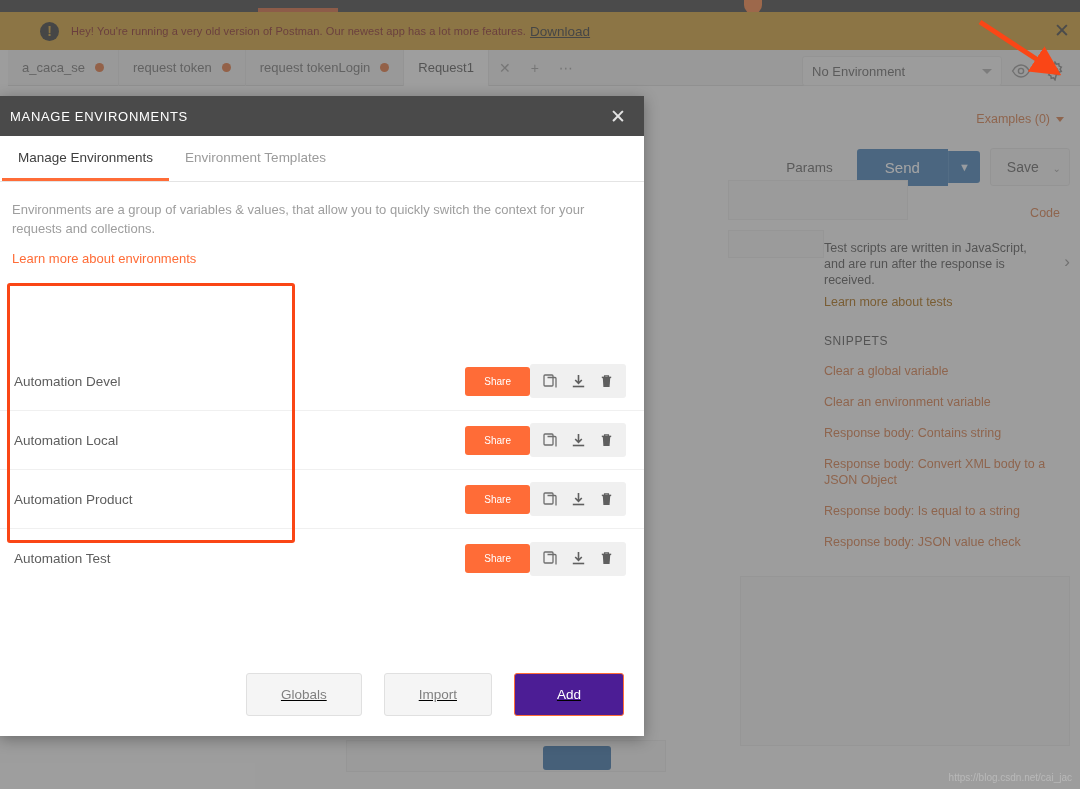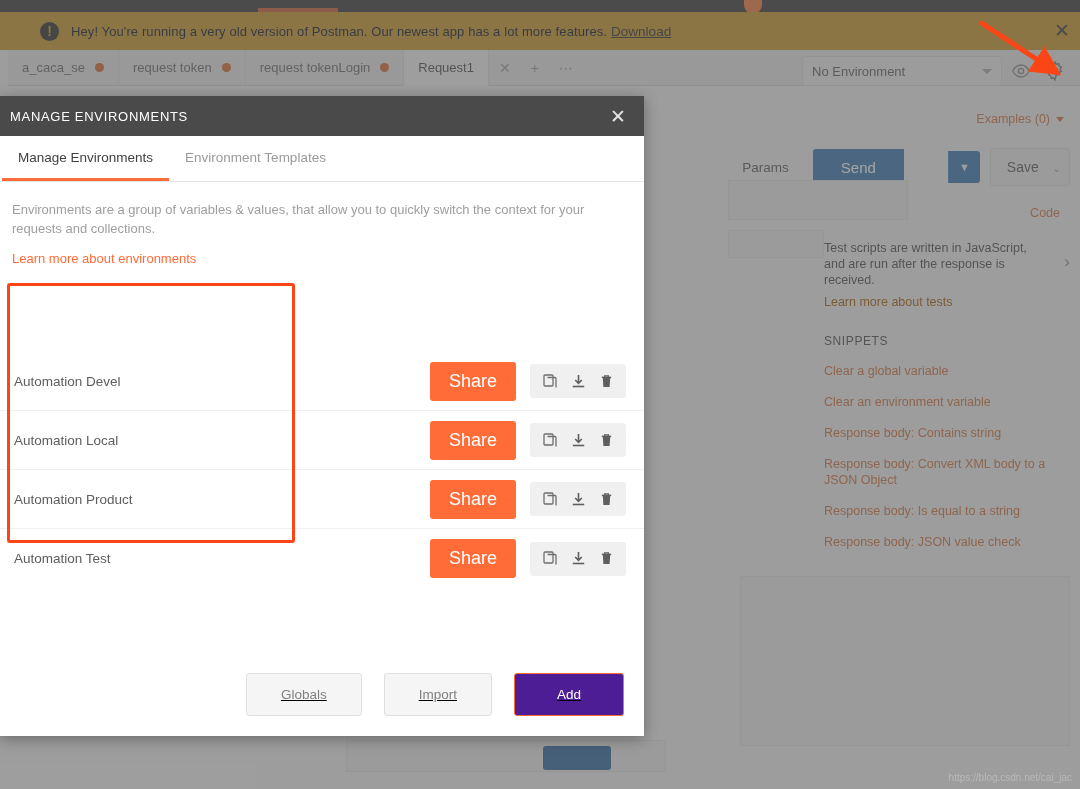--- a/index.html
+++ b/index.html
@@ -69,22 +69,22 @@
     color: #c9972e;
     font-size: 14px;
     font-weight: bold;
     line-height: 19px;
     text-align: center;
     flex: none;
     margin-left: 26px;
     margin-right: 12px;
   }
   .banner-text {
-    color: #0f172a;
-    font-size: 13px;
+    color: #7f1d1d;
+    font-size: 11px;
     letter-spacing: .1px;
     text-align: right;
   }
   .banner-link {
     color: #2f2f2f;
     text-decoration: underline;
     font-size: 13.5px;
     margin-left: 4px;
   }
   .banner-close {
@@ -386,26 +386,25 @@
   }
   .env-row:last-child { border-bottom: none; }
   .env-name {
     flex: 1;
     font-size: 13.5px;
     color: #5d5d5d;
   }
   .share-btn {
     background: #ff6c37;
     color: #fff;
-    font-size: 18px;
+    font-size: 10px;
     border: none;
     border-radius: 3px;
     padding: 9px 19px;
     cursor: pointer;
-    margin-right: 14px;
     font-family: "Liberation Sans", sans-serif;
   }
   .icon-group {
     display: flex;
     align-items: center;
     gap: 6px;
     background: #f0f0f0;
     border-radius: 3px;
     padding: 7px 9px;
   }
@@ -536,21 +535,21 @@
       </div>
     </div>
 
     <div class="bg-examples">
       <span>Examples (0)</span>
       <span class="caret"></span>
     </div>
 
     <div class="bg-actionrow">
       <div class="bg-params">Params</div>
-      <div style="display:flex;align-items:center;gap:44px;">
+      <div style="display:flex;align-items:center;">
         <div class="bg-send">Send</div>
         <div class="bg-send-caret">▼</div>
       </div>
       <div class="bg-save">
         <span>Save</span>
         <span class="bg-save-caret">⌄</span>
       </div>
     </div>
 
     <div class="bg-code">Code</div>

